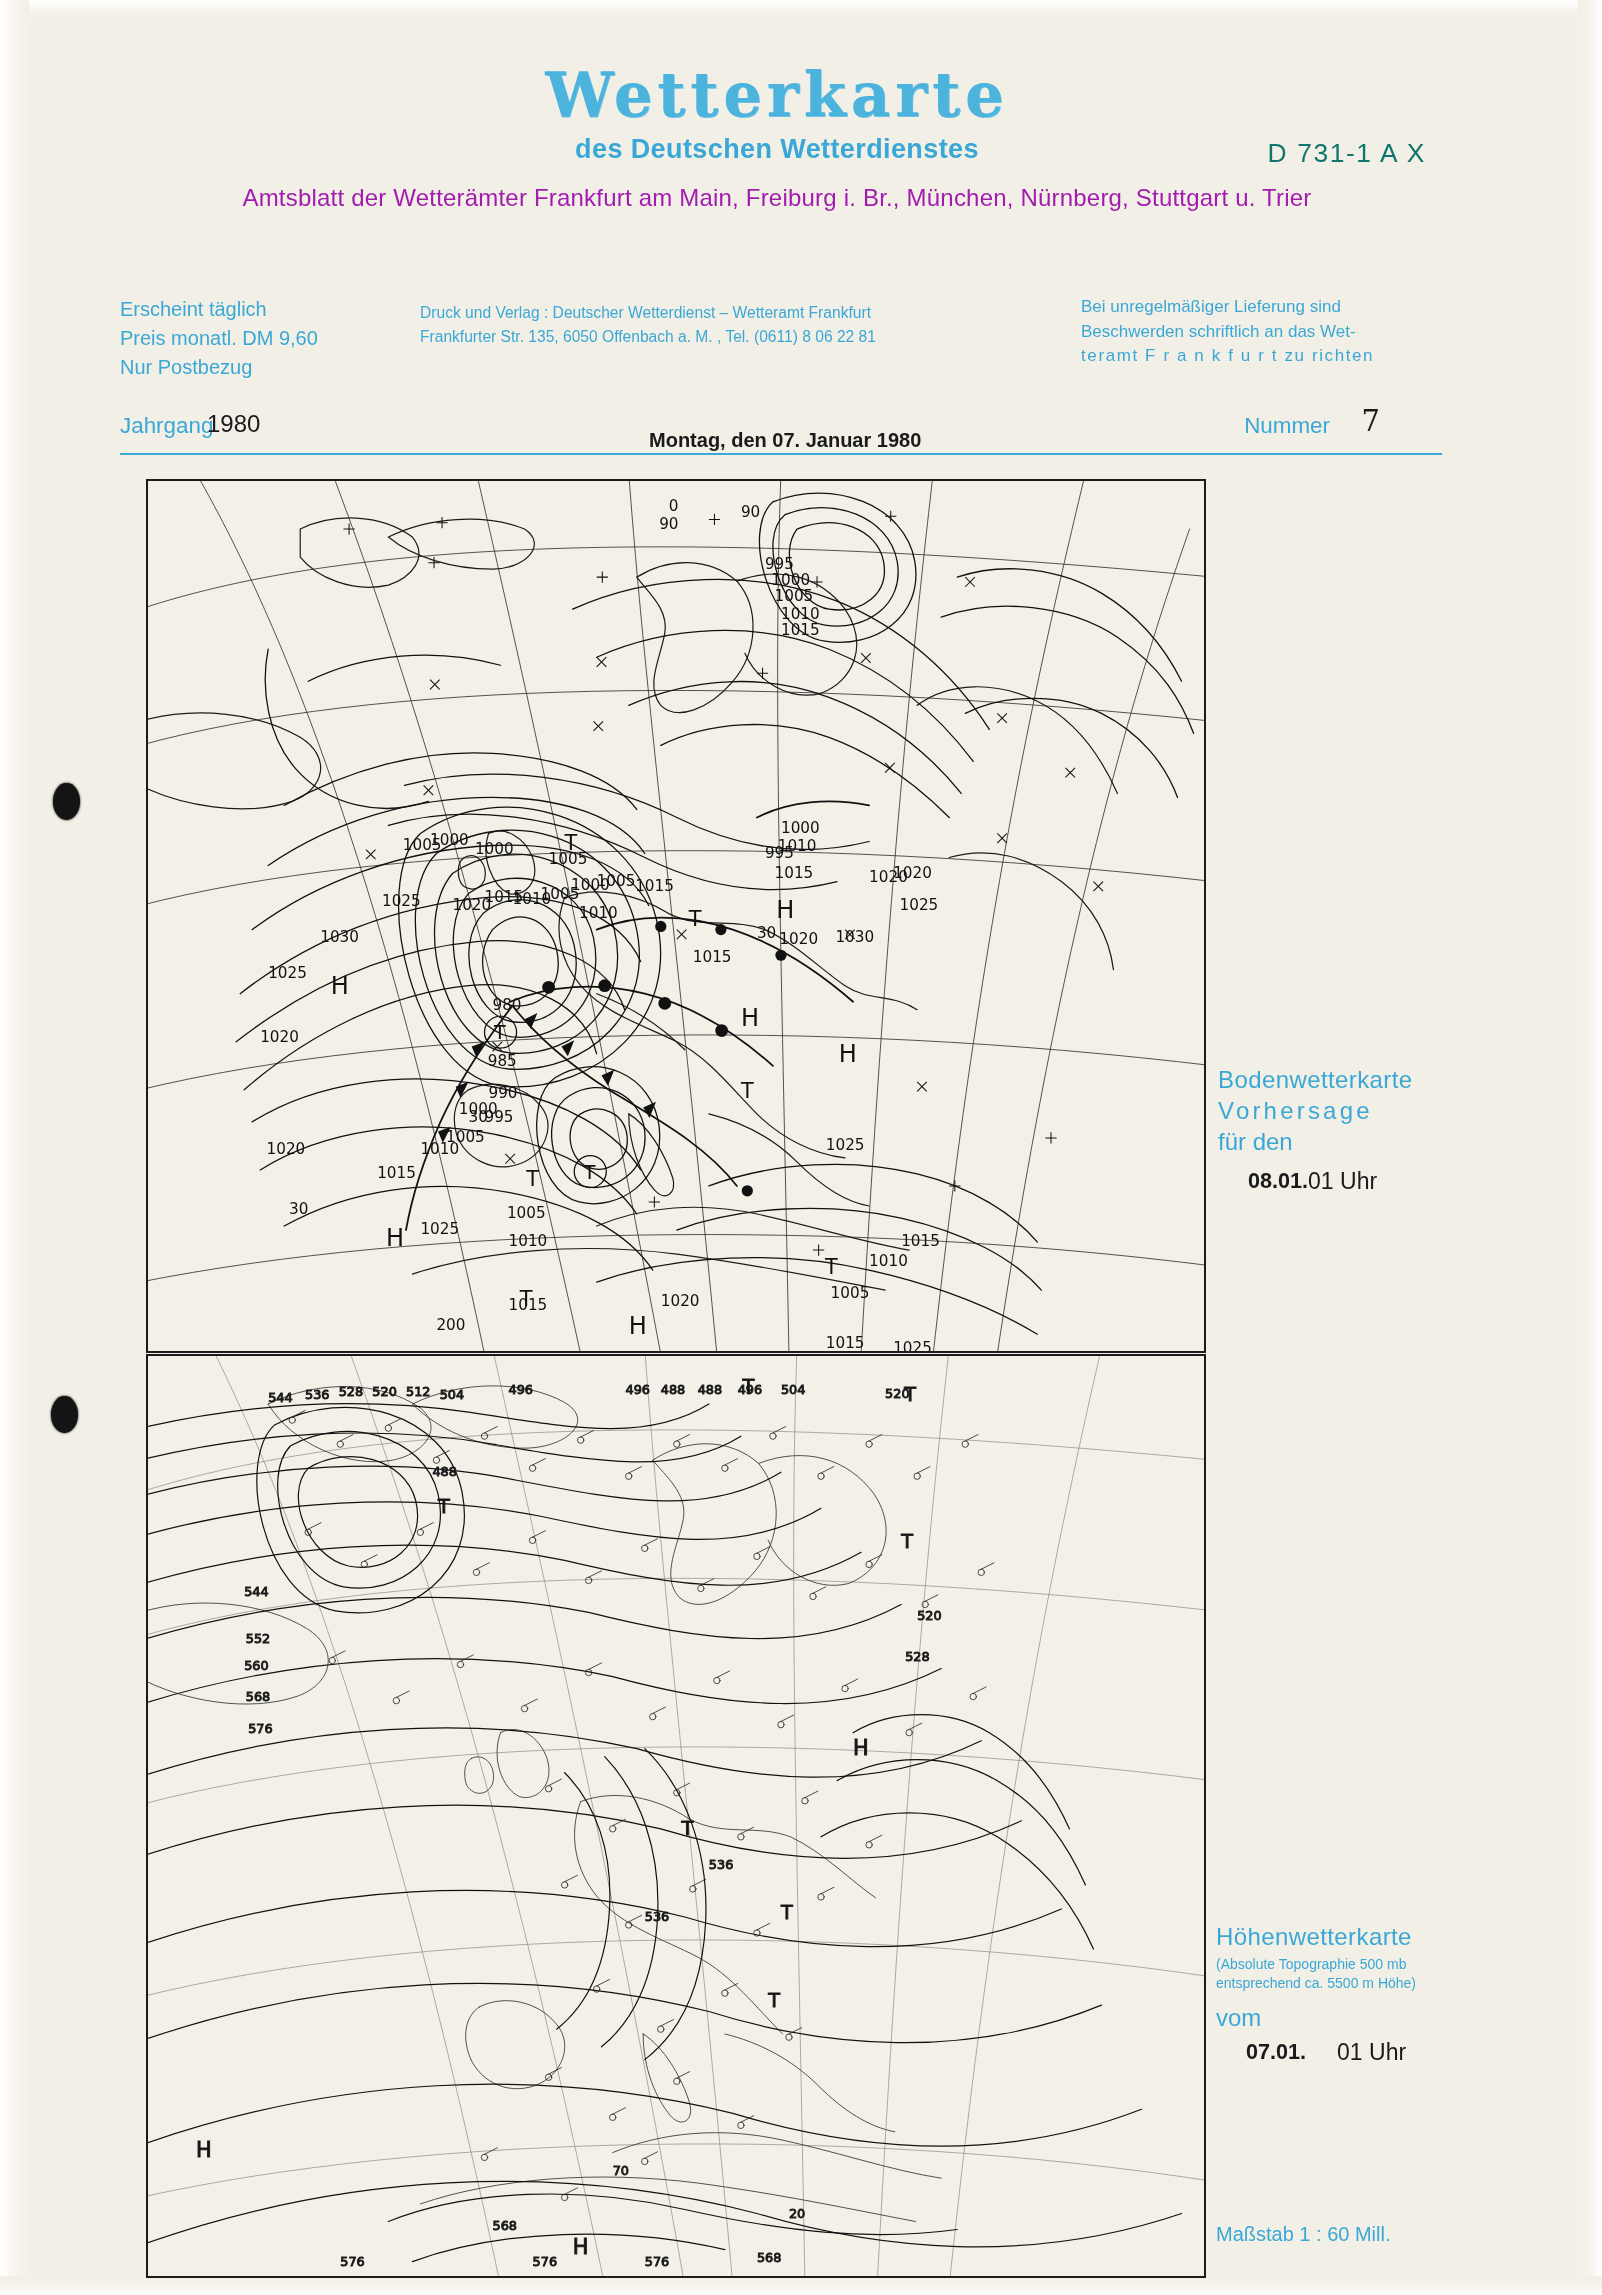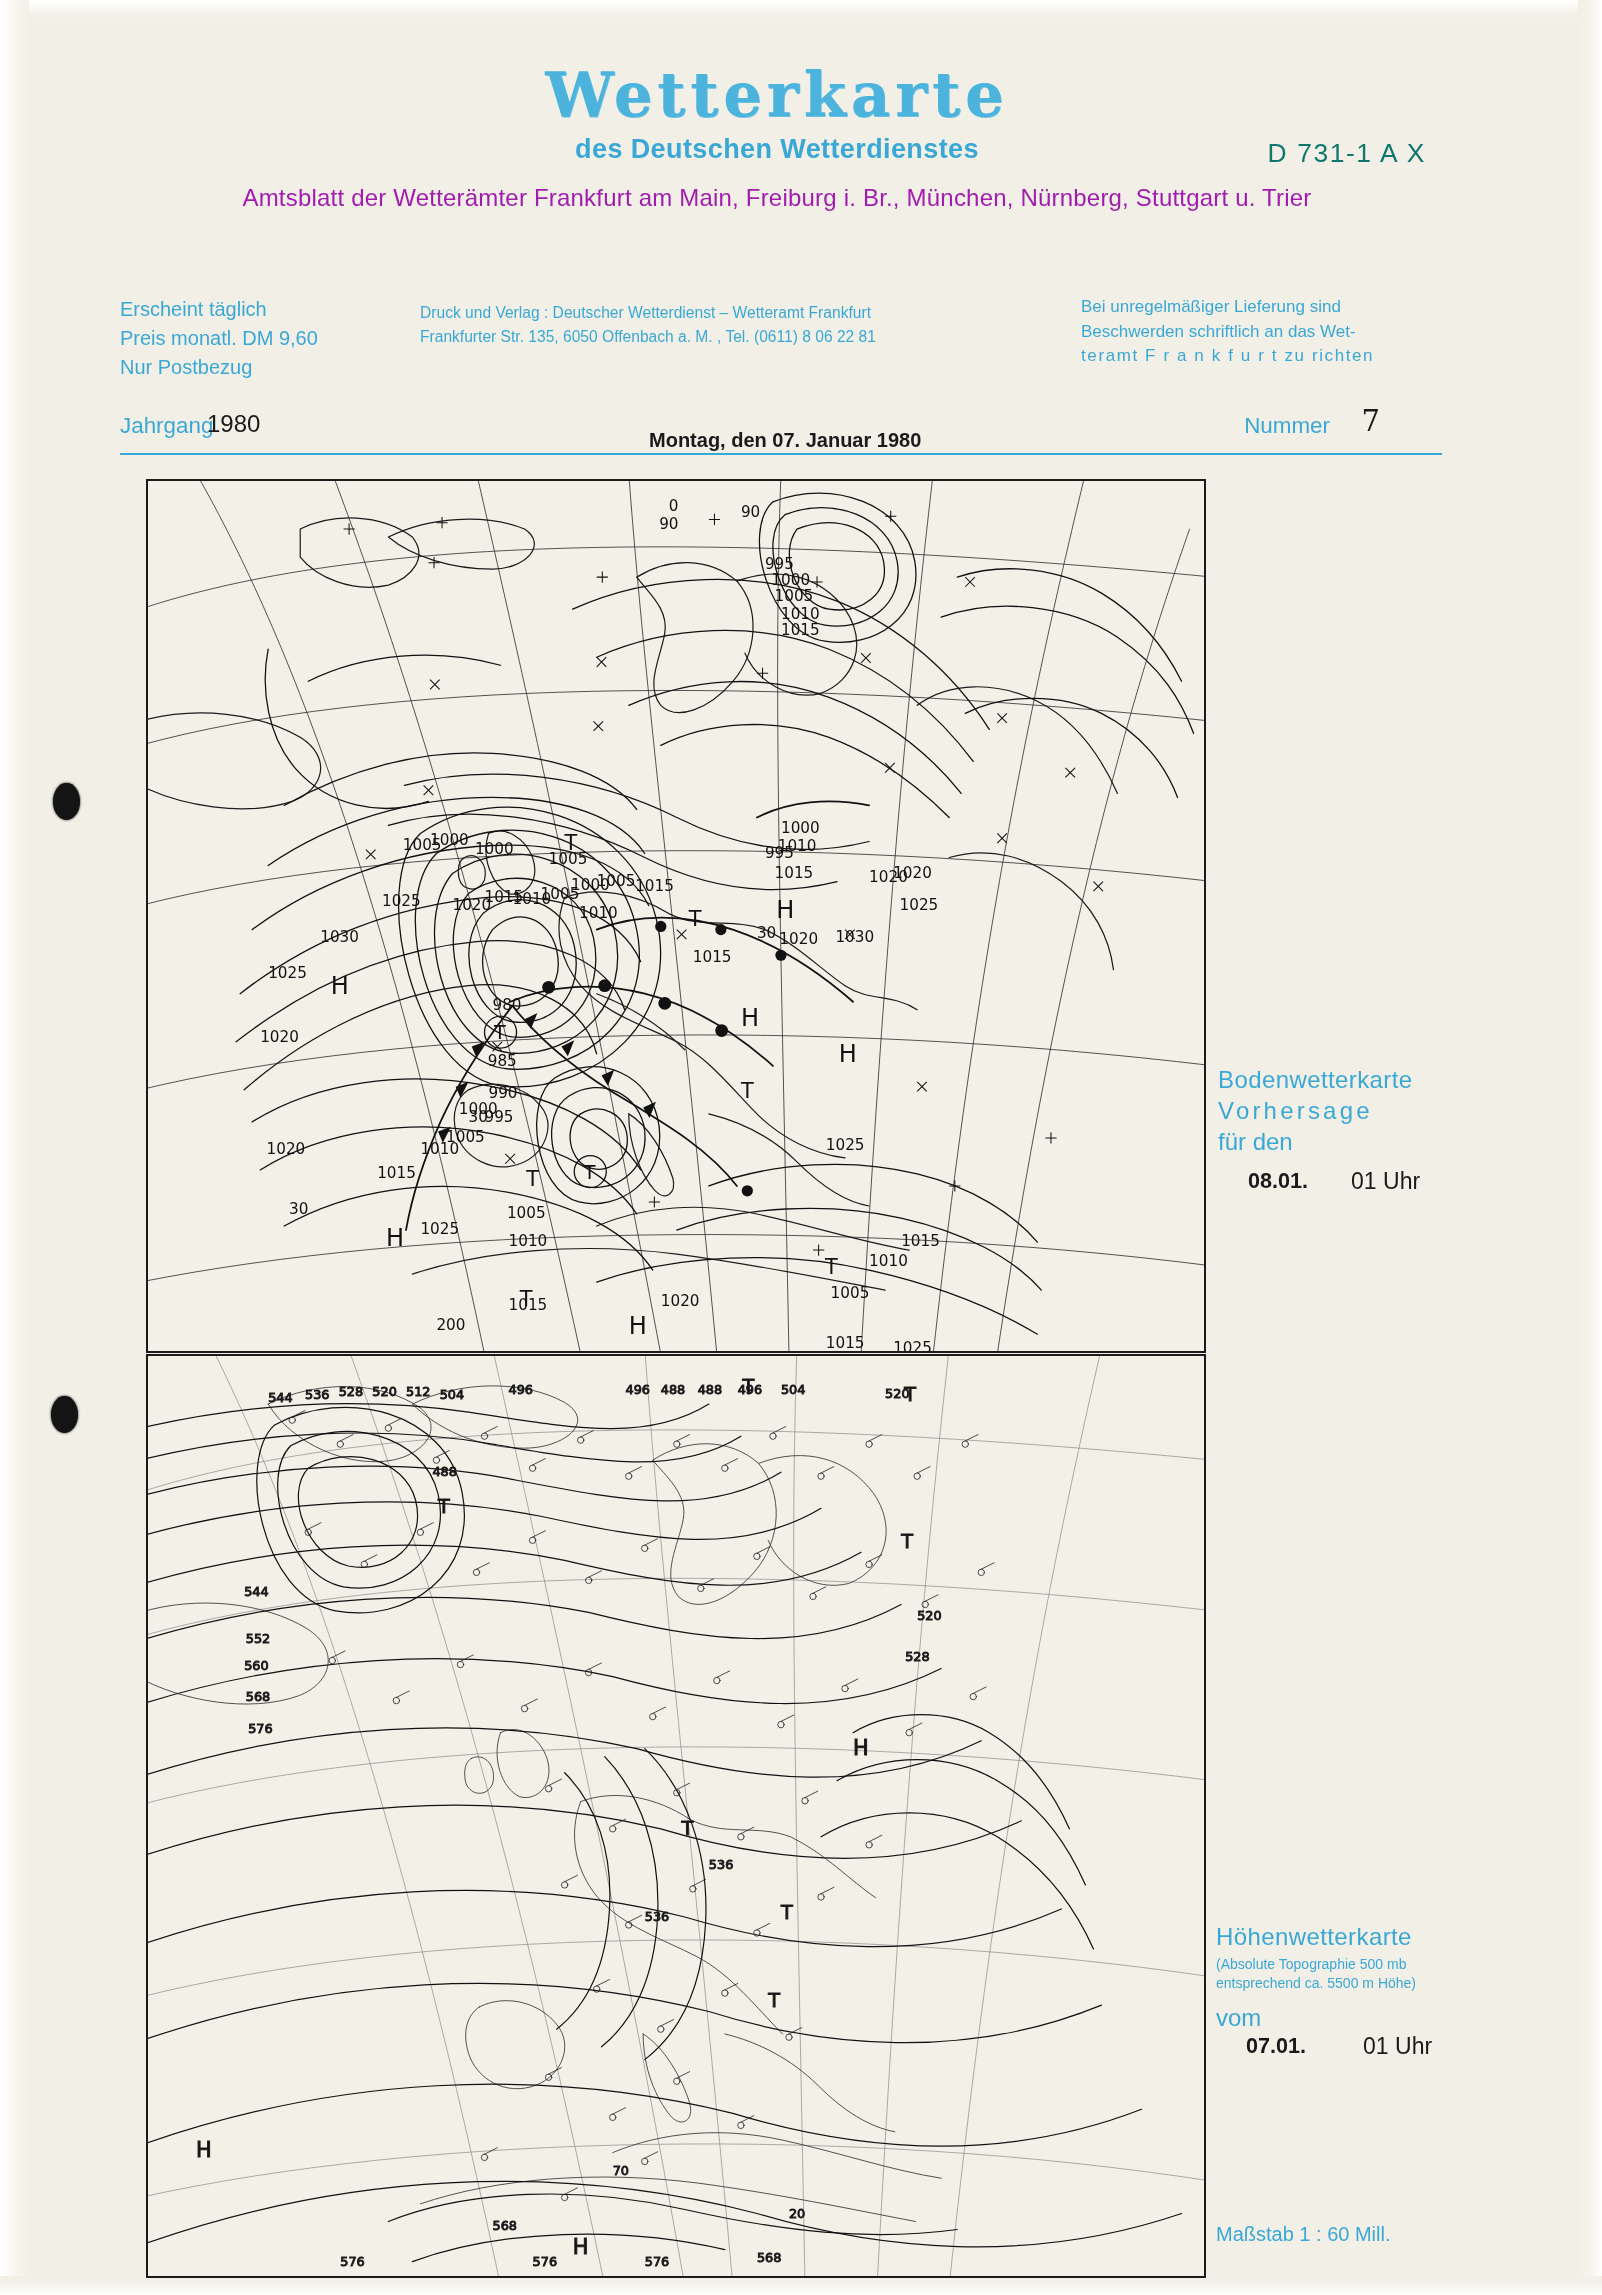--- a/index.html
+++ b/index.html
@@ -169,31 +169,31 @@
 
   .map-svg { display:block; width: 100%; height: 100%; }
 
   
   .caption-block { position: absolute; color: #3aa8d6; }
   #caption-surface { left: 1218px; top: 1066px; width: 337px; }
   #caption-surface .line1 { font-size: 24px; letter-spacing: 0.4px; }
   #caption-surface .line2 { font-size: 24px; letter-spacing: 3.2px; margin-top: 3.2px; }
   #caption-surface .line3 { font-size: 24px; margin-top: 3.2px; }
   #caption-surface .datetime {
-    margin-top: 11.2px; display: flex; gap: 43px; padding-left: 30px;
+    margin-top: 11.2px; display: flex; padding-left: 30px;
     color: #1a1a1a; font-size: 21.6px; font-weight: 600;
   }
   #caption-surface .datetime .uhr { color: #1a1a1a; font-weight: 500; font-size: 23px; }
 
   #caption-upper { left: 1216px; top: 1923px; width: 353px; }
   #caption-upper .line1 { font-size: 24px; letter-spacing: 0.4px; }
   #caption-upper .note { font-size: 14px; line-height: 1.35; margin-top: 4px; }
   #caption-upper .vom { font-size: 24px; margin-top: 11.2px; }
   #caption-upper .datetime {
-    margin-top: 1px; display: flex; gap: 57px; padding-left: 30px;
+    margin-top: 7px; display: flex; gap: 31px; padding-left: 30px;
     color: #1a1a1a; font-size: 21.6px; font-weight: 600;
   }
   #caption-upper .datetime .uhr { color: #1a1a1a; font-weight: 500; font-size: 23px; }
   #scale-note {
     position: absolute; left: 1216px; top: 2223px;
     color: #3aa8d6; font-size: 20px;
   }
 </style>
 </head>
 <body>

